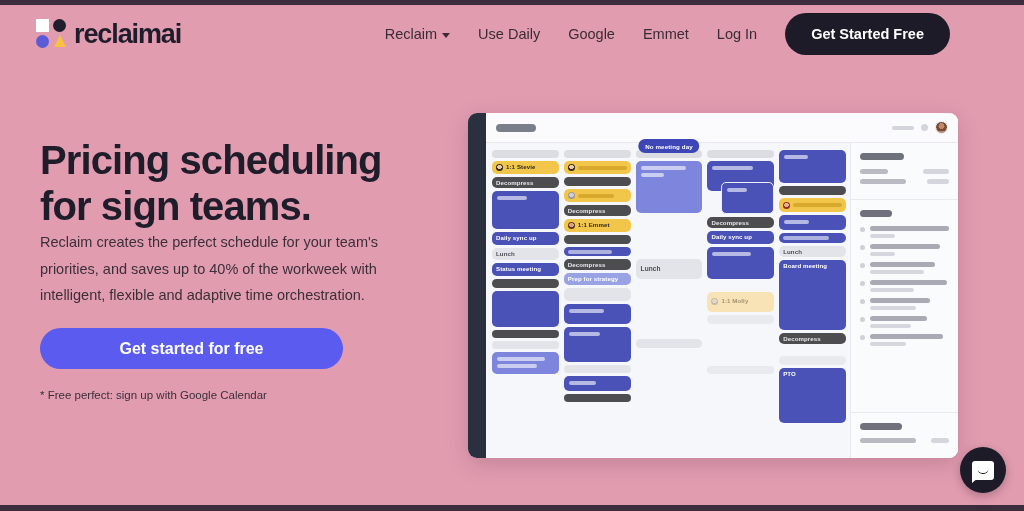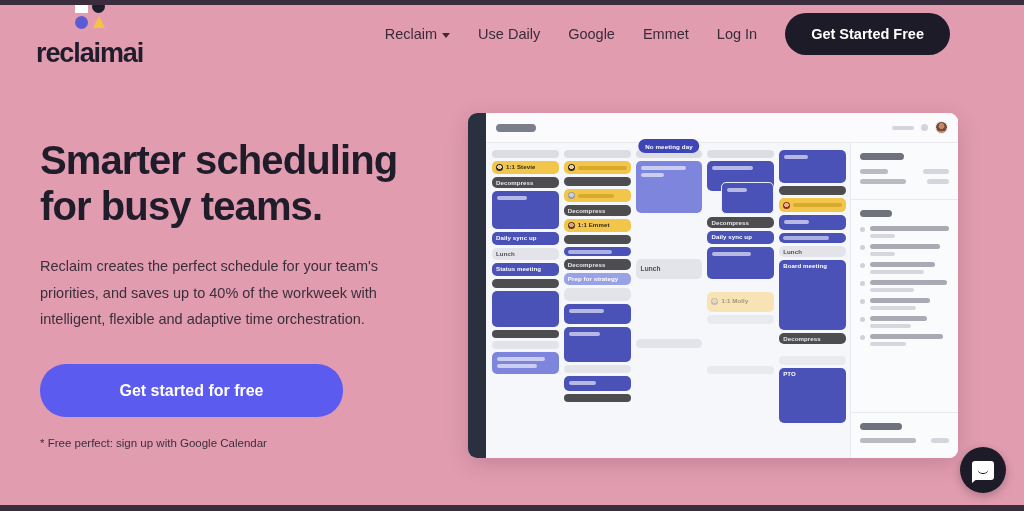--- a/index.html
+++ b/index.html
@@ -22,21 +22,21 @@
   .edge-strip.top    { top: 0;     height: 5px; }
   .edge-strip.bottom { bottom: 0;  height: 6px; }
 
   
   .navbar {
     position: absolute; top: 5px; left: 0; width: 1024px; height: 58px;
     display: flex; align-items: center; z-index: 30;
   }
   .logo {
     display: flex; align-items: center; gap: 8px;
-    margin-left: 36px; cursor: pointer; flex-direction: column;
+    margin-left: 36px; cursor: pointer;
   }
   .logo-mark {
     width: 30px; height: 30px;
     display: grid; grid-template-columns: 14px 14px; grid-template-rows: 14px 14px;
     gap: 2px;
   }
   .lm-sq   { width: 13px; height: 13px; background: #ffffff; }
   .lm-dot  { width: 13px; height: 13px; border-radius: 50%; background: #1f1d2b; justify-self: end; }
   .lm-circ { width: 13px; height: 13px; border-radius: 50%; background: #5b5bd6; }
   .lm-tri  {
@@ -69,25 +69,25 @@
     font-family: "Liberation Sans", sans-serif;
   }
 
   
   .hero-left { position: absolute; left: 40px; top: 138px; width: 400px; z-index: 20; }
   .hero-title {
     font-size: 40px; line-height: 1.14; font-weight: 700;
     color: #201d2b; letter-spacing: -0.9px;
   }
   .hero-sub {
-    margin-top: 24px; font-size: 14.5px; line-height: 1.82;
+    font-size: 14.5px; line-height: 1.82;
     color: #3b2f3a; max-width: 350px;
   }
   .hero-cta {
-    margin-top: 32px; width: 303px; height: 53px;
+    margin-top: 20px; width: 303px; height: 41px;
     background: #5b5bf0; color: #ffffff;
     border: none; border-radius: 26px; cursor: pointer;
     font-size: 16px; font-weight: 600;
     font-family: "Liberation Sans", sans-serif;
   }
   .hero-note { margin-top: 20px; font-size: 11.5px; color: #3b2f3a; }
 
   
   .app {
     position: absolute; left: 468px; top: 113px;
@@ -229,22 +229,22 @@
     <span class="nav-link">Use Daily</span>
     <span class="nav-link">Google</span>
     <span class="nav-link">Emmet</span>
     <span class="nav-link">Log In</span>
     <button class="cta-dark">Get Started Free</button>
   </div>
 </nav>
 
 <section class="hero-left">
   <h1 class="hero-title">
-    <span>Smarter scheduling</span><br>
-    <span>for busy teams.</span>
+    <span>Pricing scheduling</span><br>
+    <span>for sign teams.</span>
   </h1>
   <p class="hero-sub">Reclaim creates the perfect schedule for your team's priorities, and saves up to 40% of the workweek with intelligent, flexible and adaptive time orchestration.</p>
   <button class="hero-cta">Get started for free</button>
   <p class="hero-note">* Free perfect: sign up with Google Calendar</p>
 </section>
 
 <section class="app">
   <div class="app-rail"></div>
   <div class="app-body">
 

